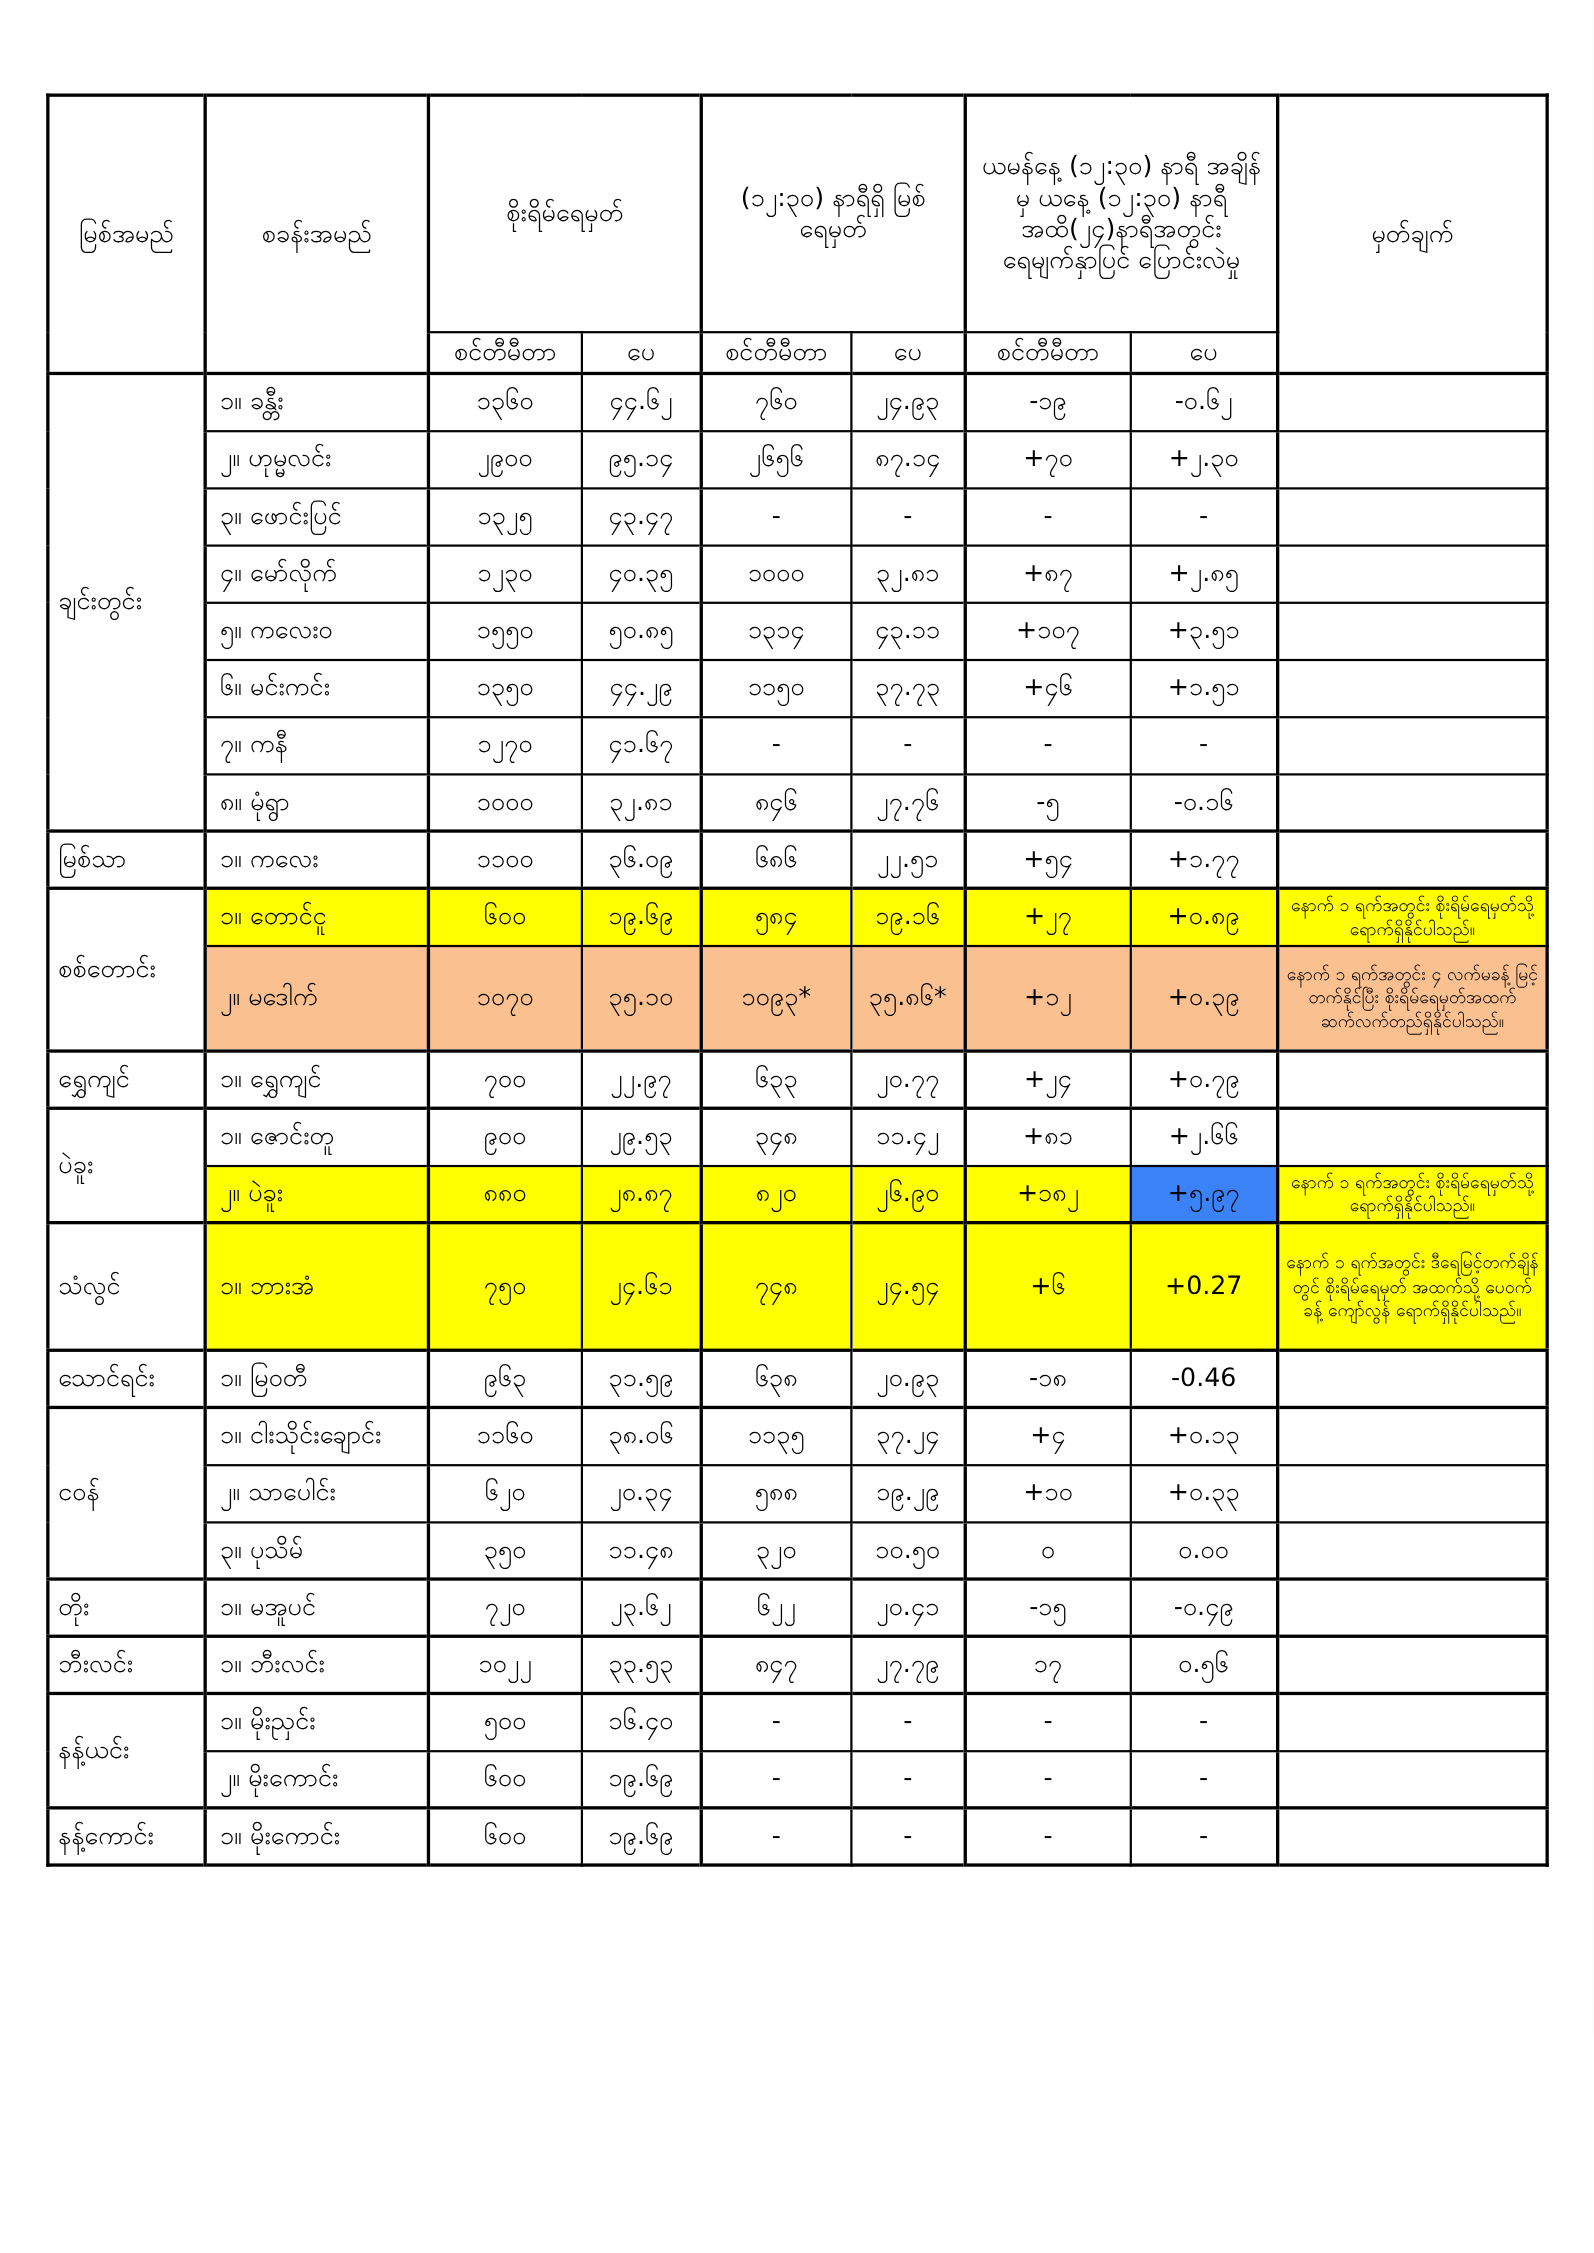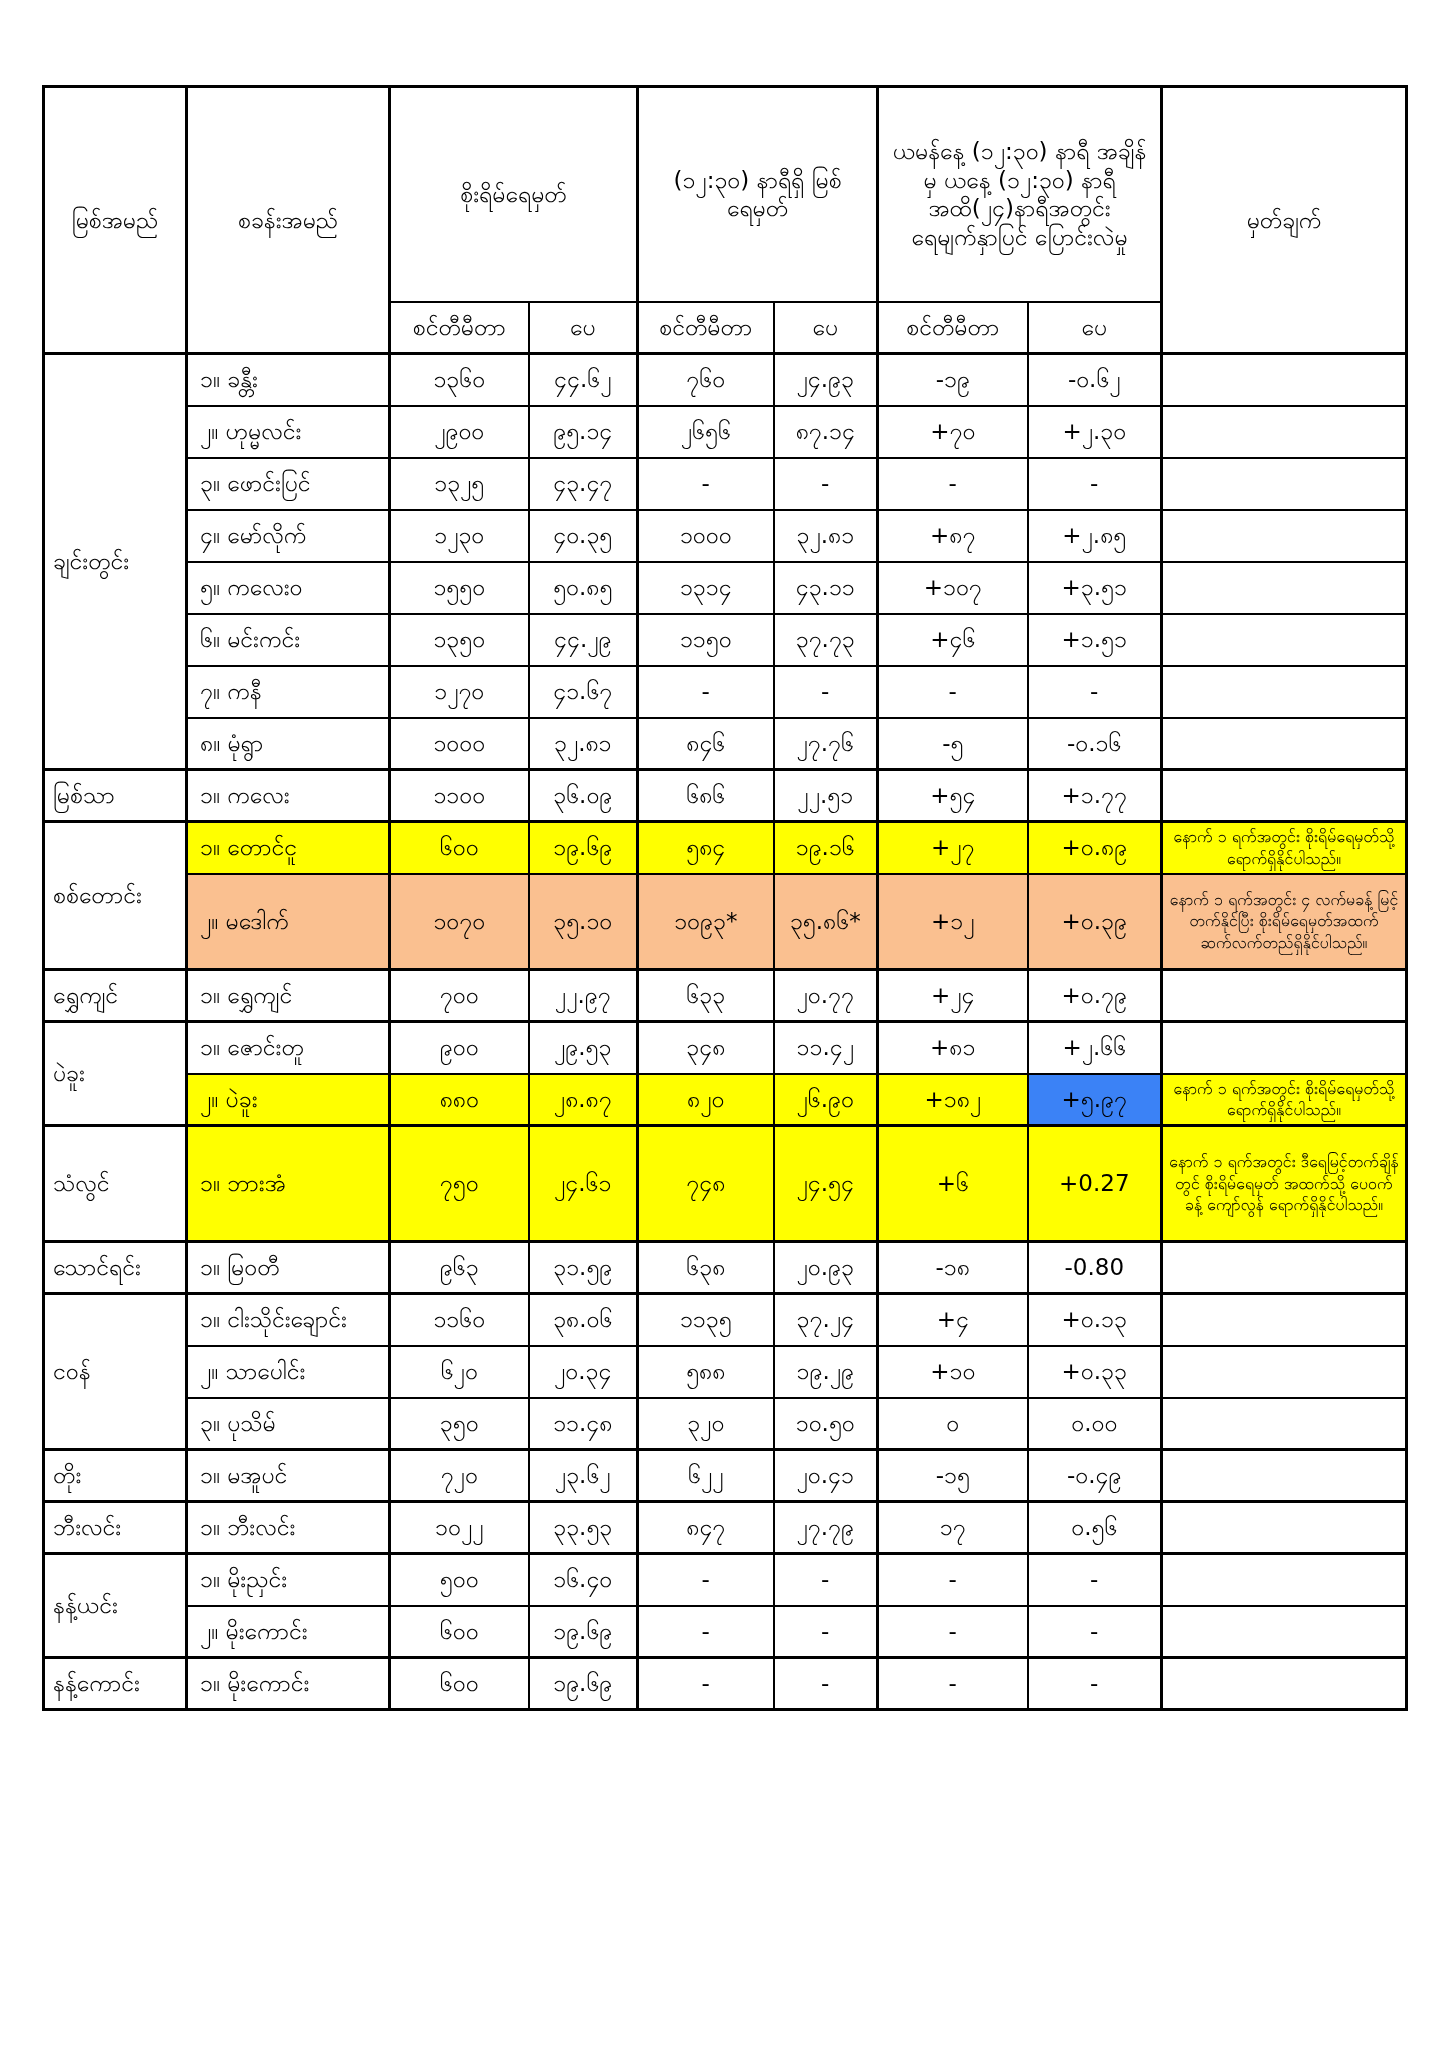--- a/index.html
+++ b/index.html
@@ -56,21 +56,21 @@
     </colgroup>
     <thead>
       <tr class="main-header" style="height:215px;">
         <th rowspan="2">မြစ်အမည်</th>
         <th rowspan="2" class="bl-thick">စခန်းအမည်</th>
         <th colspan="2" class="bl-thick">စိုးရိမ်ရေမှတ်</th>
         <th colspan="2" class="bl-thick">(၁၂:၃၀) နာရီရှိ မြစ်ရေမှတ်</th>
         <th colspan="2" class="bl-thick" style="padding:2px 8px;">ယမန်နေ့ (၁၂:၃၀) နာရီ အချိန်မှ ယနေ့ (၁၂:၃၀) နာရီအထိ(၂၄)နာရီအတွင်း ရေမျက်နှာပြင် ပြောင်းလဲမှု</th>
         <th rowspan="2" class="bl-thick">မှတ်ချက်</th>
       </tr>
-      <tr class="subheader" style="height:52px;">
+      <tr class="subheader" style="height:38px;">
         <th class="bl-thick">စင်တီမီတာ</th>
         <th>ပေ</th>
         <th class="bl-thick">စင်တီမီတာ</th>
         <th>ပေ</th>
         <th class="bl-thick">စင်တီမီတာ</th>
         <th>ပေ</th>
       </tr>
     </thead>
     <tbody>
         <tr class="group-start">
@@ -230,21 +230,21 @@
           <td class="col-remark bl-thick" style="background: rgb(255, 255, 0);">နောက် ၁ ရက်အတွင်း ဒီရေမြင့်တက်ချိန်တွင် စိုးရိမ်ရေမှတ် အထက်သို့ ပေဝက်ခန့် ကျော်လွန် ရောက်ရှိနိုင်ပါသည်။</td>
         </tr>
         <tr class="group-start">
           <td class="col-river" rowspan="1">သောင်ရင်း</td>
           <td class="col-station bl-thick">၁။ မြဝတီ</td>
           <td class="bl-thick">၉၆၃</td>
           <td class="">၃၁.၅၉</td>
           <td class="bl-thick">၆၃၈</td>
           <td class="">၂၀.၉၃</td>
           <td class="bl-thick">-၁၈</td>
-          <td class="">-0.80</td>
+          <td class="">-0.46</td>
           <td class="col-remark bl-thick"></td>
         </tr>
         <tr class="group-start">
           <td class="col-river" rowspan="3">ငဝန်</td>
           <td class="col-station bl-thick">၁။ ငါးသိုင်းချောင်း</td>
           <td class="bl-thick">၁၁၆၀</td>
           <td class="">၃၈.၀၆</td>
           <td class="bl-thick">၁၁၃၅</td>
           <td class="">၃၇.၂၄</td>
           <td class="bl-thick">+၄</td>

